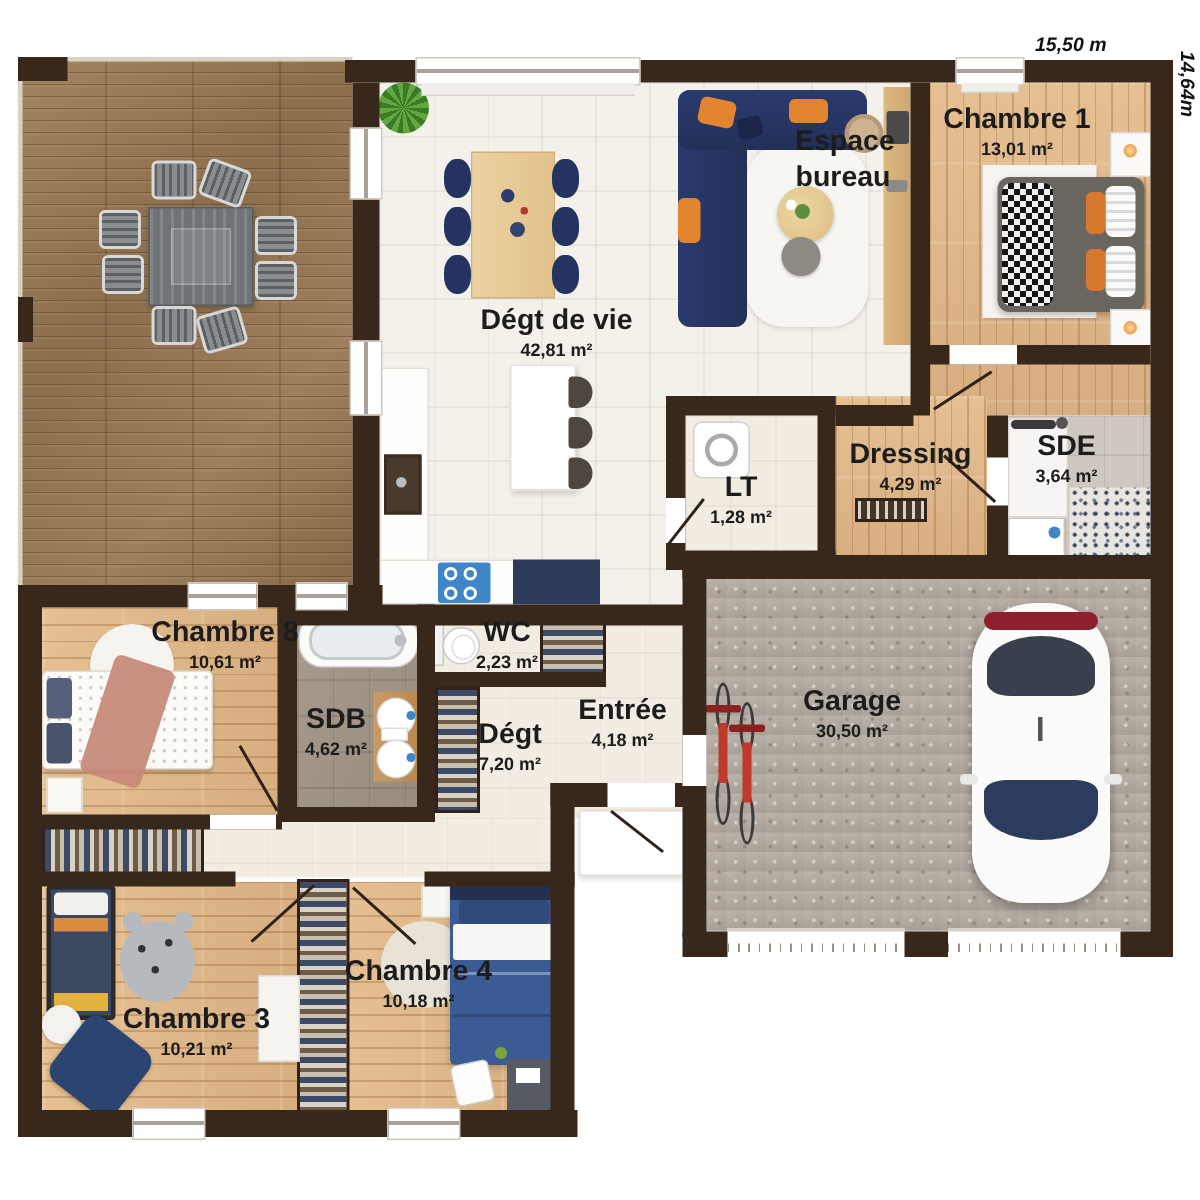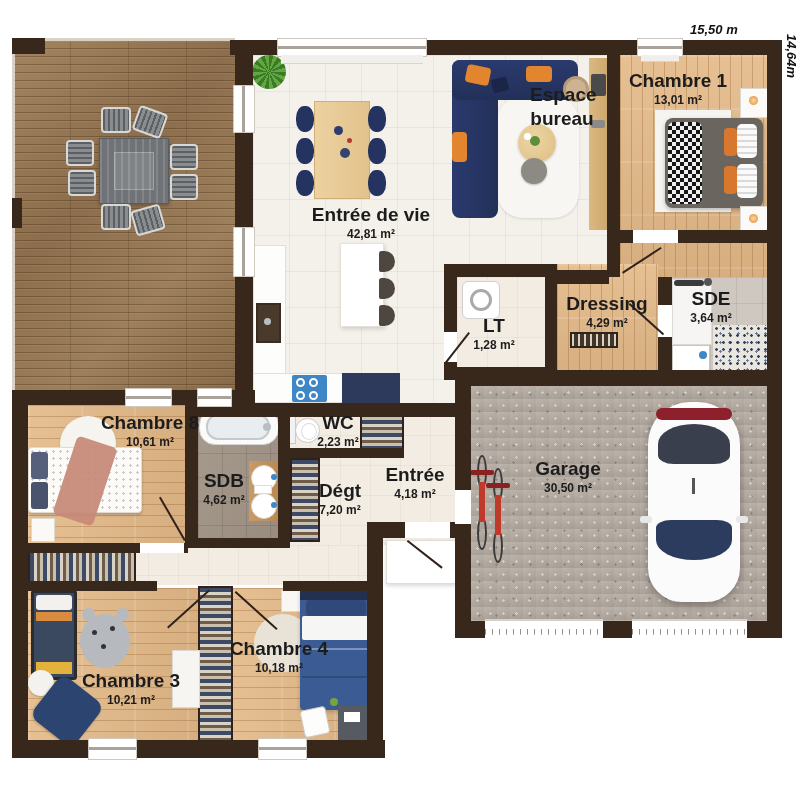--- a/index.html
+++ b/index.html
@@ -285,21 +285,21 @@
 
   <div class="door" style="left:622px;top:272px;width:46px;transform:rotate(-33deg)"></div>
   <div class="door" style="left:630px;top:303px;width:46px;transform:rotate(42deg)"></div>
   <div class="door" style="left:210px;top:591px;width:56px;transform:rotate(138deg)"></div>
   <div class="door" style="left:236px;top:591px;width:56px;transform:rotate(42deg)"></div>
   <div class="door" style="left:184px;top:541px;width:50px;transform:rotate(-120deg)"></div>
   <div class="door" style="left:408px;top:540px;width:44px;transform:rotate(38deg)"></div>
   <div class="door" style="left:445px;top:362px;width:38px;transform:rotate(-52deg)"></div>
 
   <div class="lbl" style="left:371px;top:222px">
-    <div class="nm">Entrée de vie</div>
+    <div class="nm">Dégt de vie</div>
     <div class="ar">42,81 m²</div>
   </div>
   <div class="lbl" style="left:562px;top:107px;white-space:normal;width:64px">
     <div class="nm">Espace bureau</div>
   </div>
   <div class="lbl" style="left:678px;top:88px">
     <div class="nm">Chambre 1</div>
     <div class="ar">13,01 m²</div>
   </div>
   <div class="lbl" style="left:607px;top:311px">

